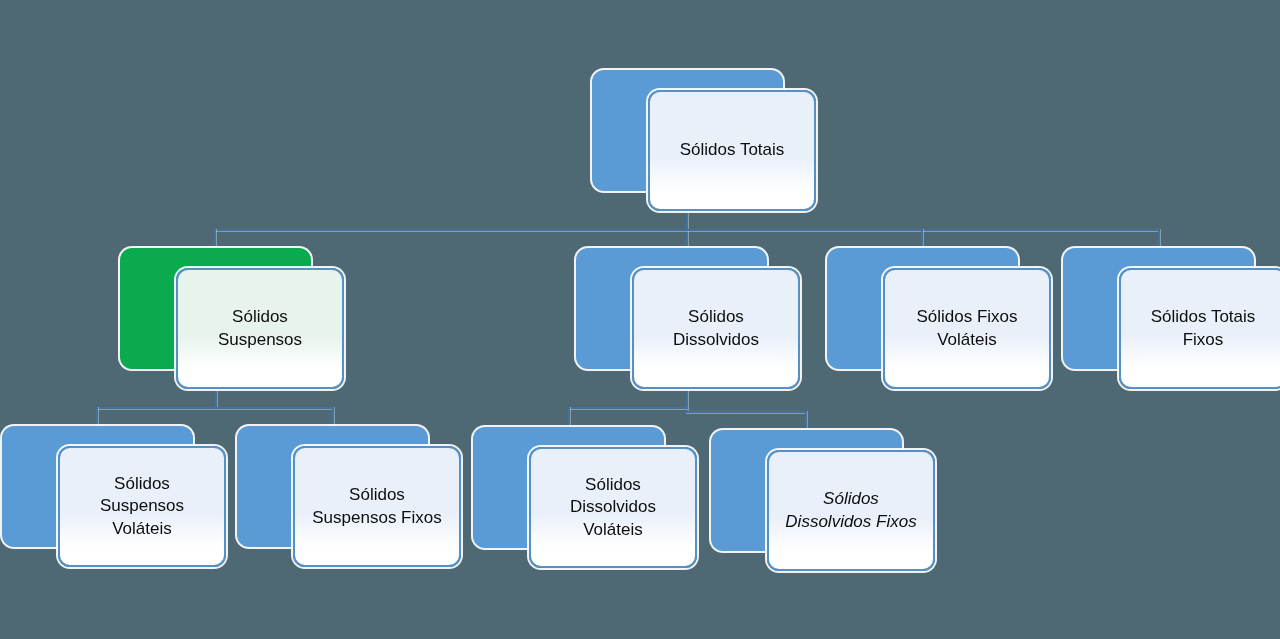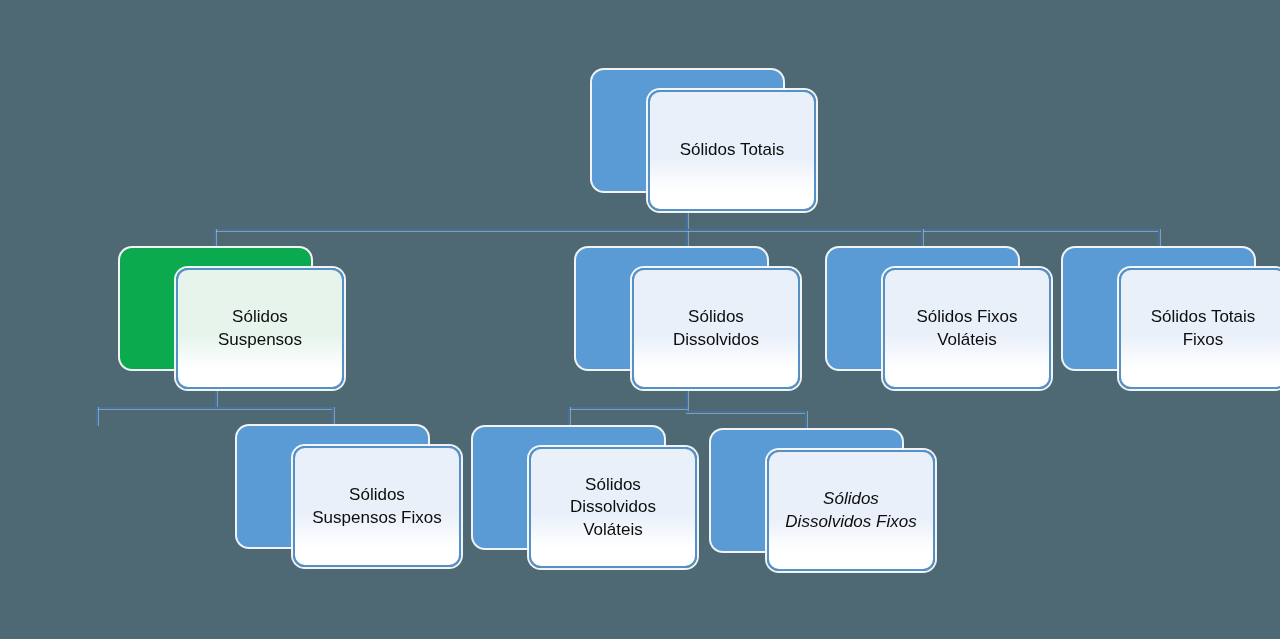--- a/index.html
+++ b/index.html
@@ -107,20 +107,26 @@
     </div>
   </div>
 
   <div class="node blue" style="left:1063px; top:248px;">
     <div class="back"></div>
     <div class="front">
       <span>Sólidos Totais Fixos</span>
     </div>
   </div>
 
+  <div class="node blue" style="left:2px; top:426px;">
+    <div class="back"></div>
+    <div class="front">
+      <span>Sólidos Suspensos Voláteis</span>
+    </div>
+  </div>
 
   <div class="node blue" style="left:473px; top:427px;">
     <div class="back"></div>
     <div class="front">
       <span>Sólidos Dissolvidos Voláteis</span>
     </div>
   </div>
 
   <div class="node blue" style="left:237px; top:426px;">
     <div class="back"></div>

